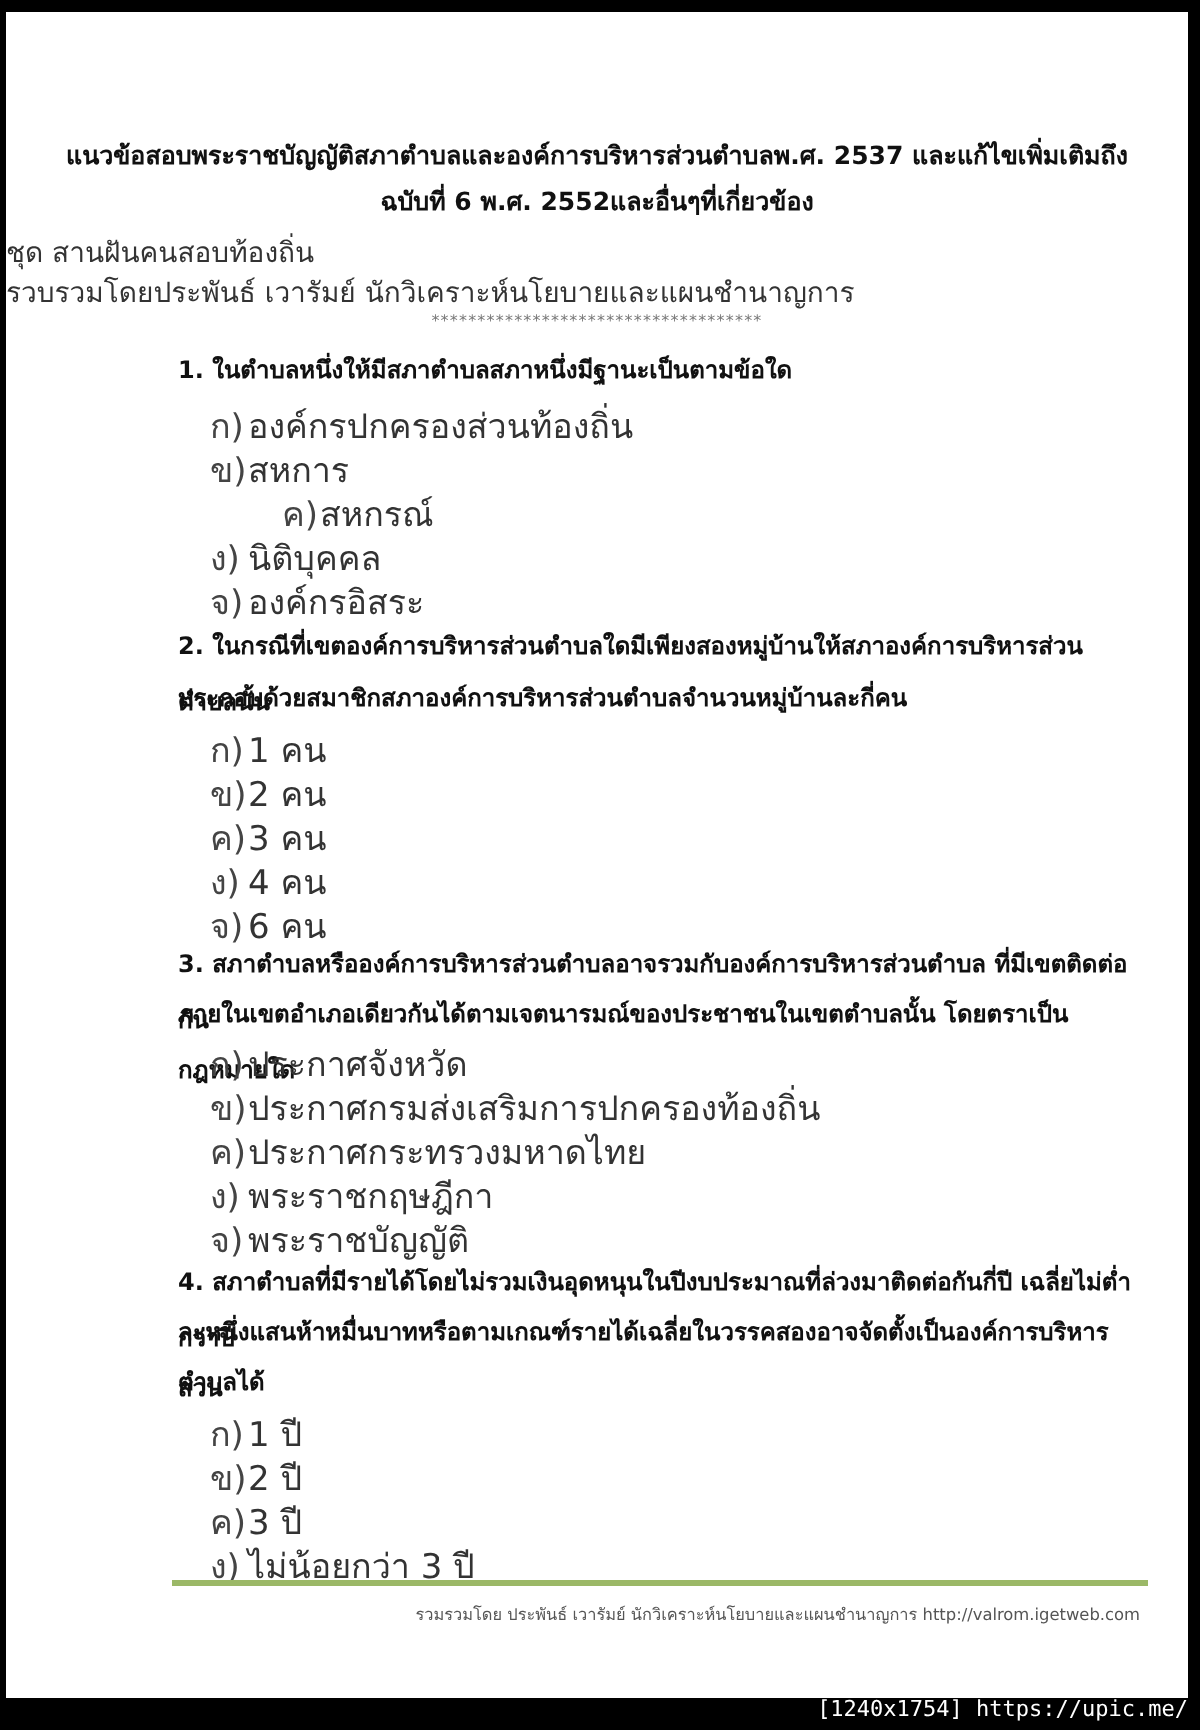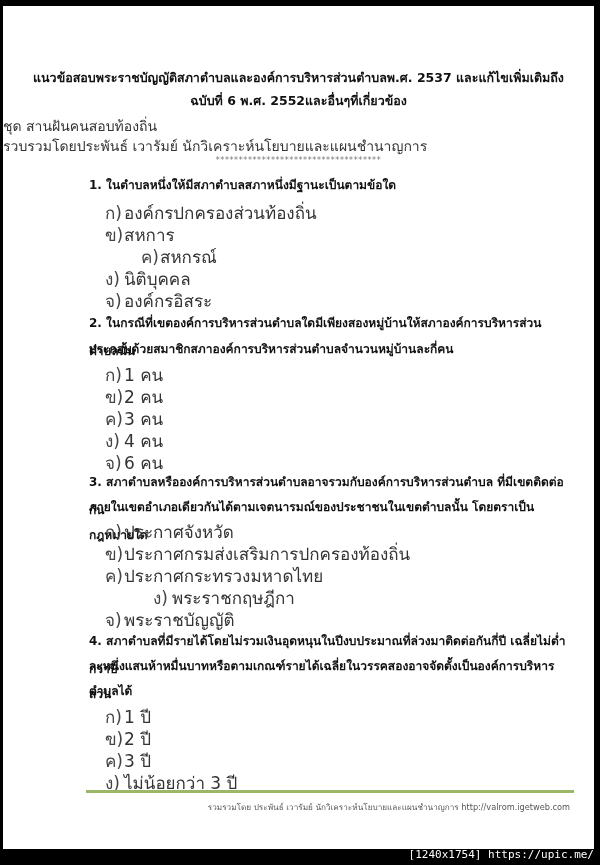--- a/index.html
+++ b/index.html
@@ -75,21 +75,21 @@
   <div class="opt" style="top:443px;"><span class="mark">จ)</span><span>6 คน</span></div>
 
   <div class="q" style="top:462px;">
     <span>3.</span>
     <span>สภาตำบลหรือองค์การบริหารส่วนตำบลอาจรวมกับองค์การบริหารส่วนตำบล ที่มีเขตติดต่อกัน</span>
   </div>
   <div class="q" style="top:487px;">ภายในเขตอำเภอเดียวกันได้ตามเจตนารมณ์ของประชาชนในเขตตำบลนั้น โดยตราเป็นกฎหมายใด</div>
   <div class="opt" style="top:512px;"><span class="mark">ก)</span><span>ประกาศจังหวัด</span></div>
   <div class="opt" style="top:556px;"><span class="mark">ค)</span><span>ประกาศกระทรวงมหาดไทย</span></div>
   <div class="opt" style="top:534px;"><span class="mark">ข)</span><span>ประกาศกรมส่งเสริมการปกครองท้องถิ่น</span></div>
-  <div class="opt" style="top:578px;margin-left:48px;"><span class="mark">ง)</span><span>พระราชกฤษฎีกา</span></div>
+  <div class="opt" style="top:578px;"><span class="mark">ง)</span><span>พระราชกฤษฎีกา</span></div>
   <div class="opt" style="top:600px;"><span class="mark">จ)</span><span>พระราชบัญญัติ</span></div>
 
   <div class="q" style="top:621px;">
     <span>4.</span>
     <span>สภาตำบลที่มีรายได้โดยไม่รวมเงินอุดหนุนในปีงบประมาณที่ล่วงมาติดต่อกันกี่ปี เฉลี่ยไม่ต่ำกว่าปี</span>
   </div>
   <div class="q" style="top:646px;">ละหนึ่งแสนห้าหมื่นบาทหรือตามเกณฑ์รายได้เฉลี่ยในวรรคสองอาจจัดตั้งเป็นองค์การบริหารส่วน</div>
   <div class="q" style="top:671px;">ตำบลได้</div>
   <div class="opt" style="top:697px;"><span class="mark">ก)</span><span>1 ปี</span></div>
   <div class="opt" style="top:719px;"><span class="mark">ข)</span><span>2 ปี</span></div>

